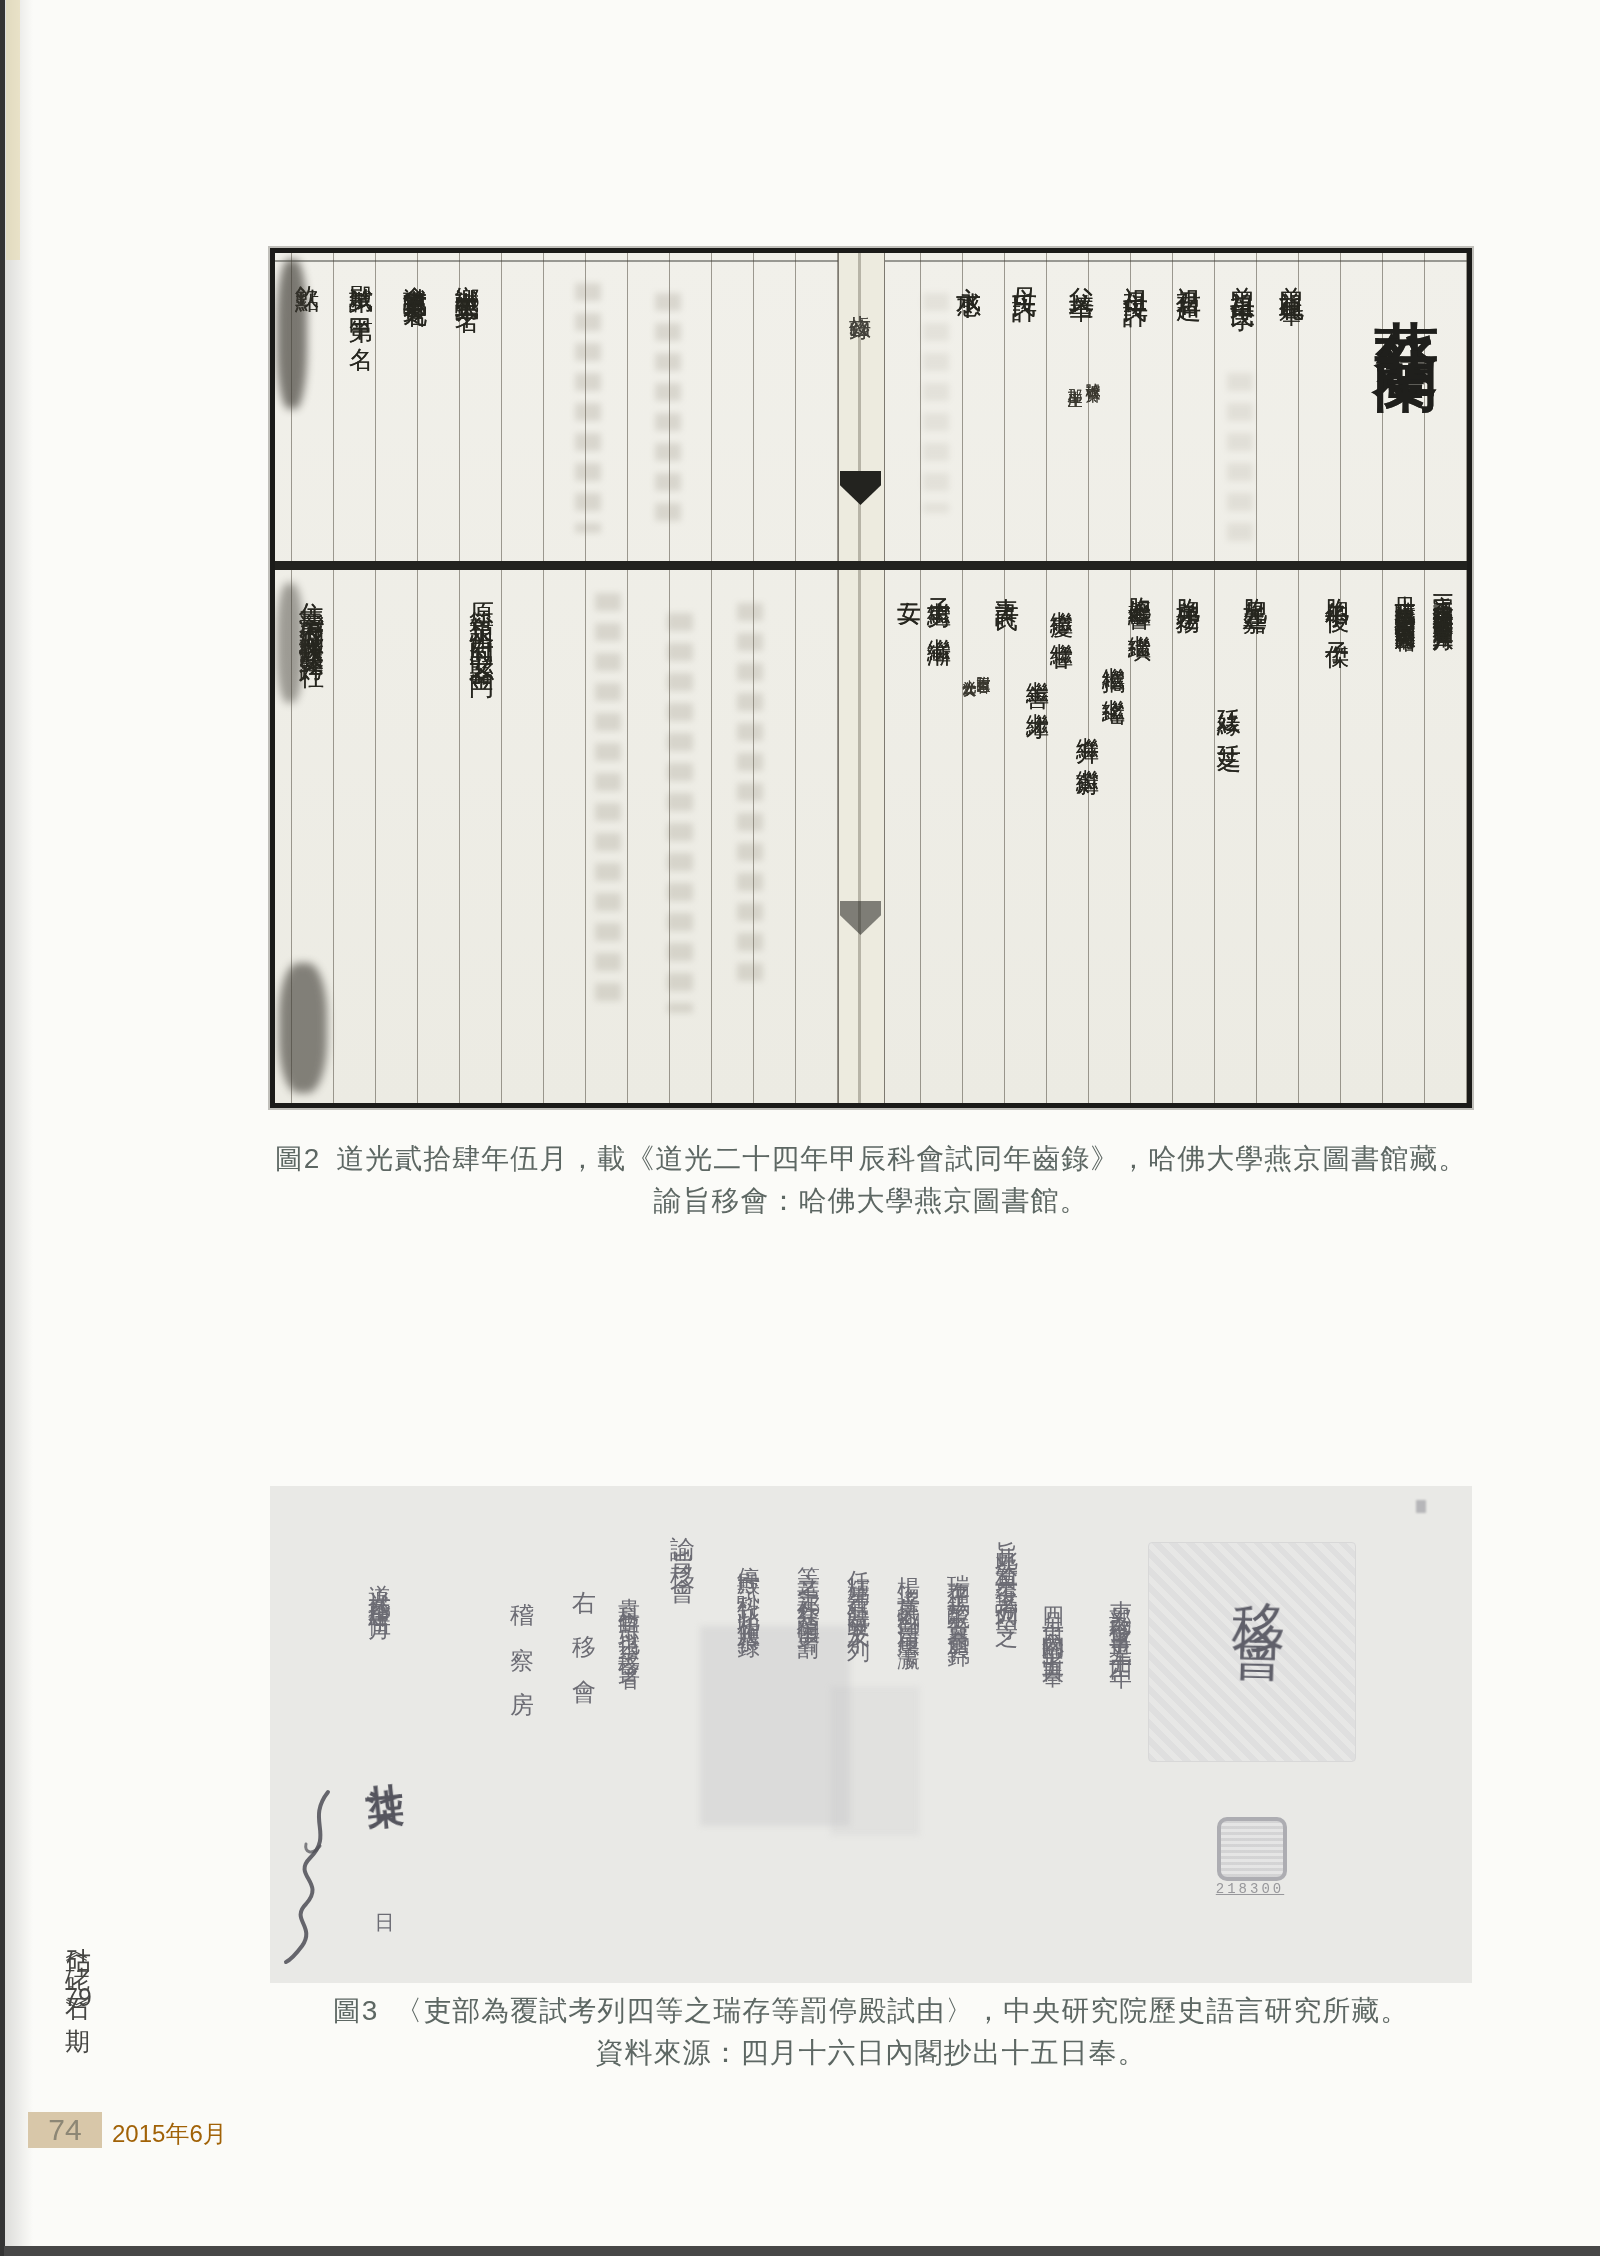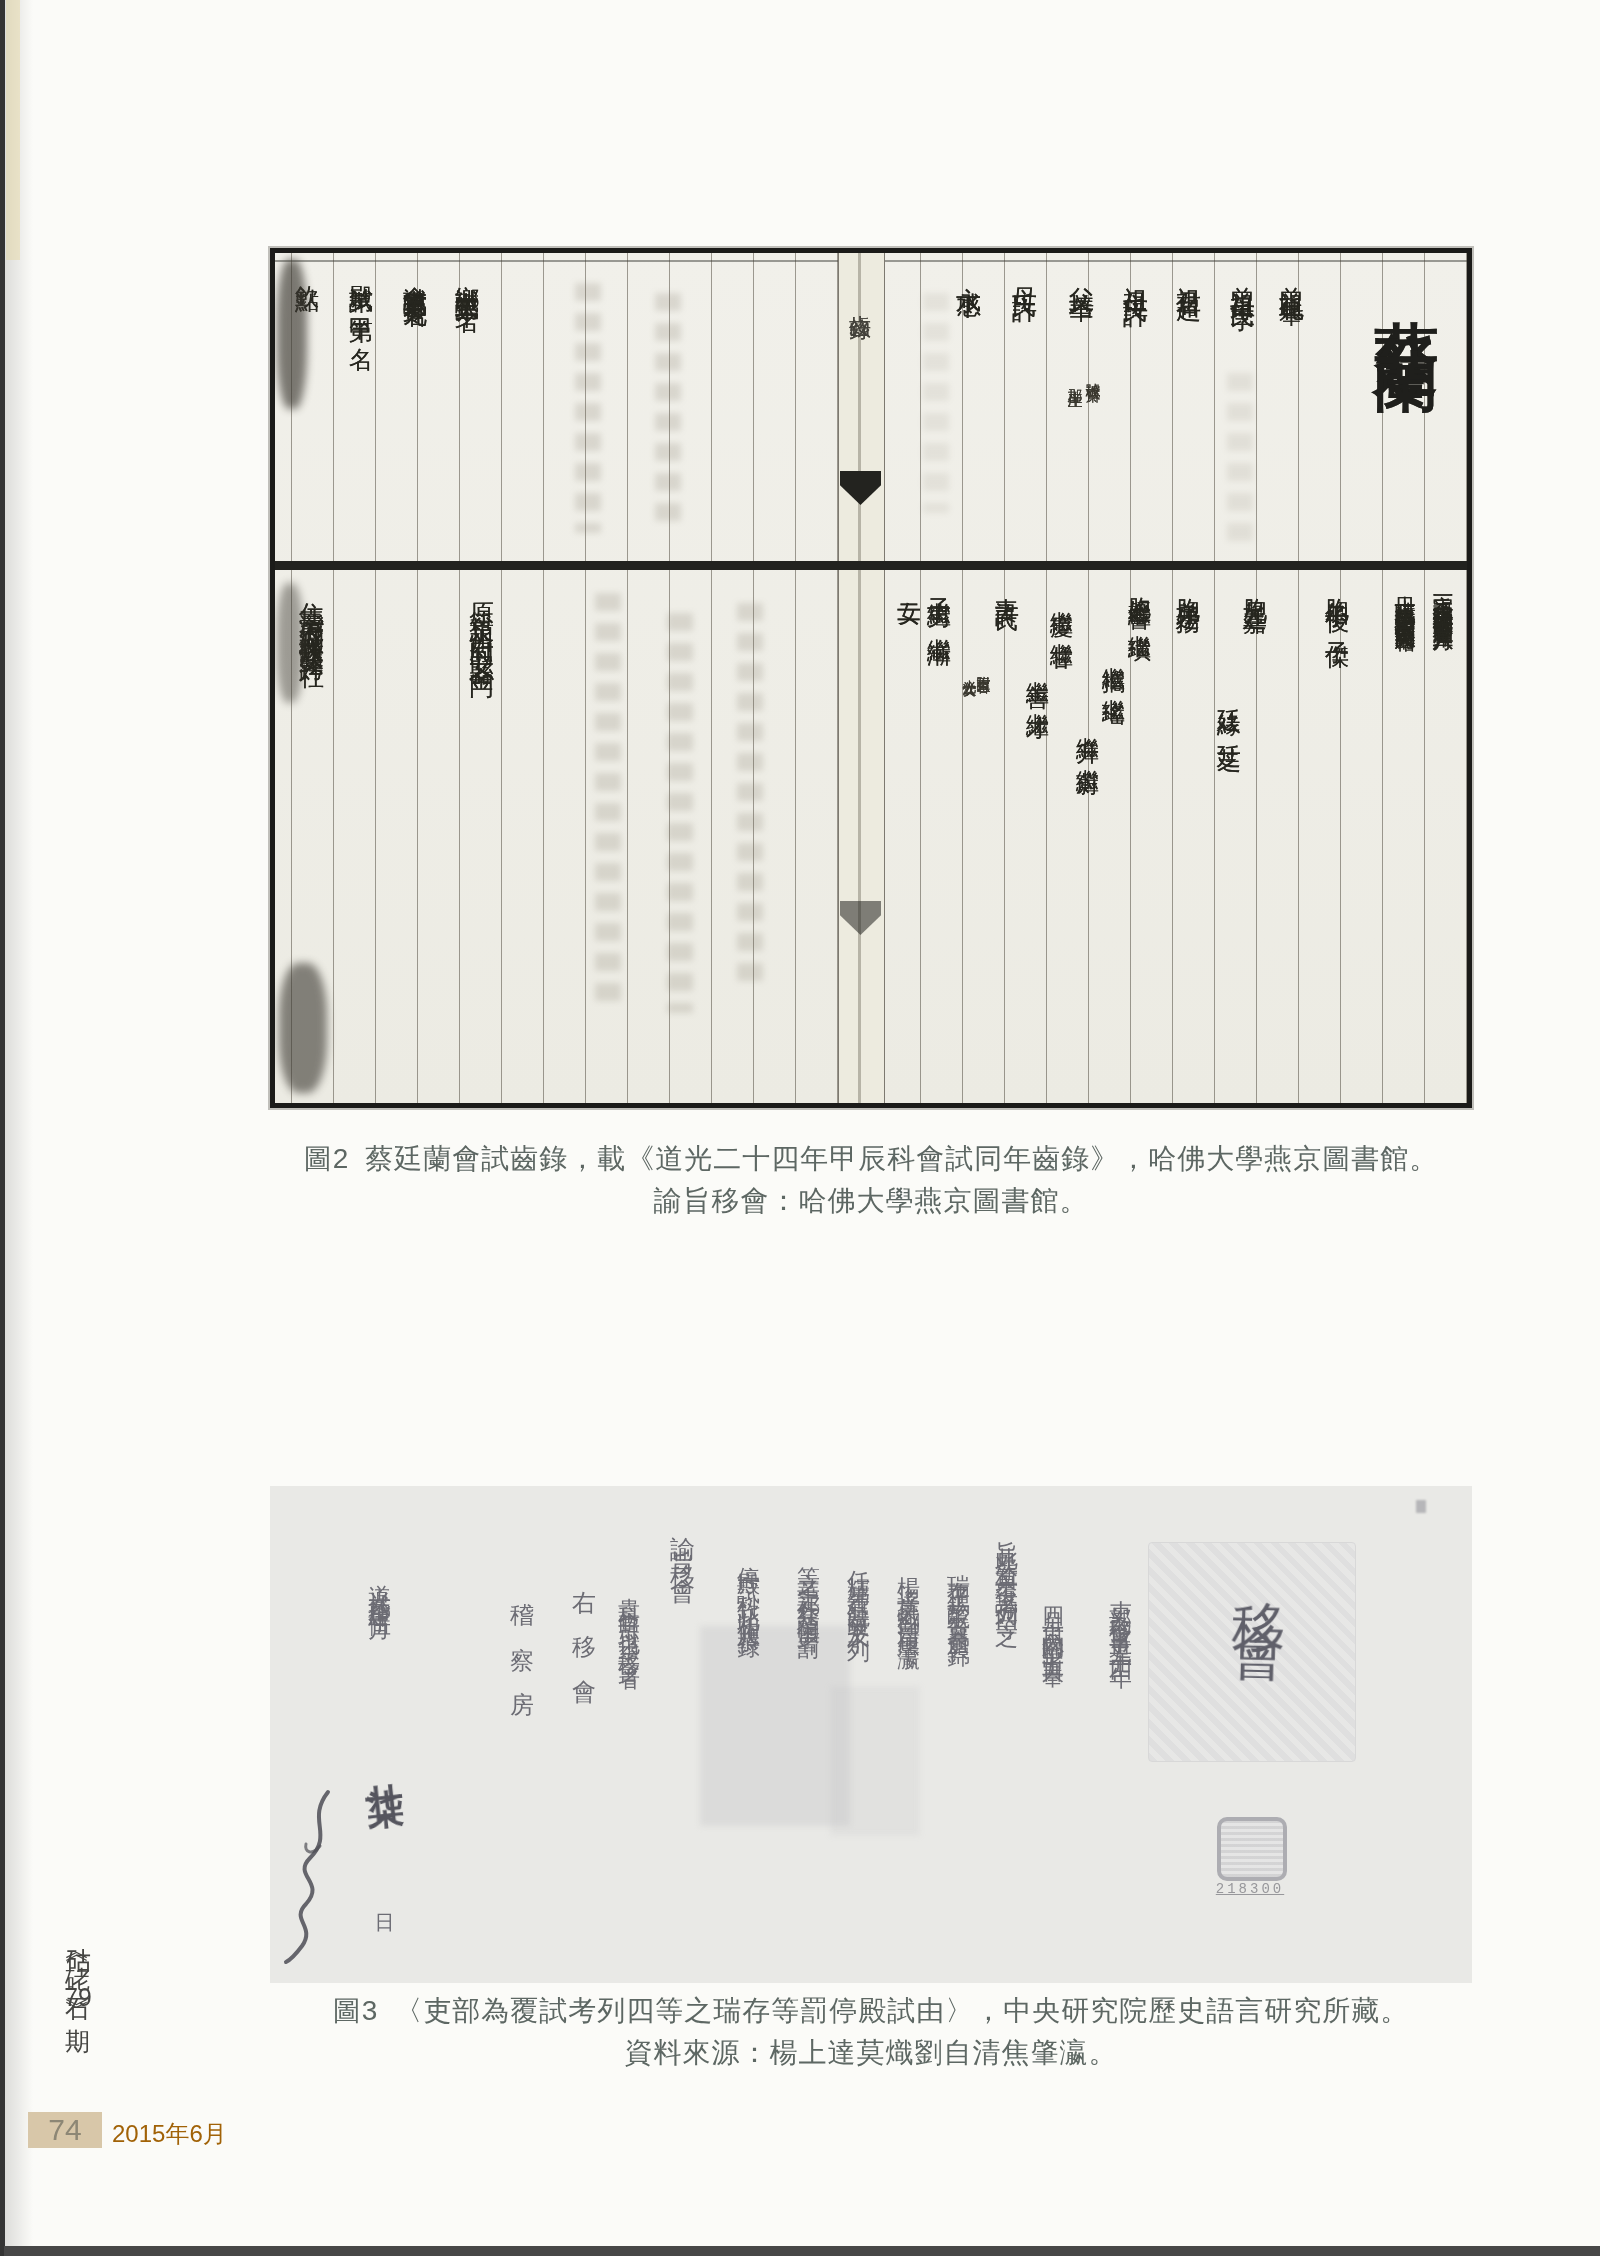--- a/index.html
+++ b/index.html
@@ -123,21 +123,21 @@
     <div class="bleed" style="left:300px;top:30px;height:250px;"></div>
     <div class="bleed" style="left:380px;top:40px;height:230px;"></div>
     <div class="bleed" style="left:320px;top:340px;height:420px;"></div>
     <div class="bleed" style="left:392px;top:360px;height:400px;"></div>
     <div class="bleed" style="left:462px;top:350px;height:380px;"></div>
     <div class="bleed" style="left:952px;top:120px;height:170px;opacity:.35;"></div>
     <div class="bleed" style="left:648px;top:40px;height:220px;opacity:.3;"></div>
   </div>
 
   <div class="cap" style="top:1140px;">
-    <span class="lbl">圖2</span><span>蔡廷蘭會試齒錄，載《道光二十四年甲辰科會試同年齒錄》，哈佛大學燕京圖書館。</span>
+    <span class="lbl">圖2</span><span>道光貳拾肆年伍月，載《道光二十四年甲辰科會試同年齒錄》，哈佛大學燕京圖書館藏。</span>
   </div>
   <div class="cap" style="top:1182px;">
     <span>諭旨移會：哈佛大學燕京圖書館。</span>
   </div>
 
   <div class="doc3">
     <div class="corner-mark"></div>
     <div class="seal-big"></div>
     <div class="wm" style="left:430px;top:140px;width:150px;height:200px;"></div>
     <div class="wm" style="left:560px;top:200px;width:90px;height:150px;opacity:.6;"></div>
@@ -164,21 +164,21 @@
     <svg class="sig" width="70" height="180" viewBox="0 0 70 180">
       <path d="M52,6 C30,34 58,48 34,72 C16,90 50,96 30,118 C14,134 40,140 26,160 C20,168 14,174 10,176" fill="none" stroke="#4e4e56" stroke-width="4" stroke-linecap="round" opacity="0.85"></path>
       <path d="M44,60 C36,70 28,66 30,58" fill="none" stroke="#4e4e56" stroke-width="3" stroke-linecap="round" opacity="0.7"></path>
     </svg>
   </div>
 
   <div class="cap" style="top:1992px;">
     <span class="lbl">圖3</span><span>〈吏部為覆試考列四等之瑞存等罰停殿試由〉，中央研究院歷史語言研究所藏。</span>
   </div>
   <div class="cap" style="top:2034px;">
-    <span>資料來源：楊上達莫熾劉自清焦肇瀛。</span>
+    <span>資料來源：四月十六日內閣抄出十五日奉。</span>
   </div>
 
   <div class="journal">
     <span>《硓𥑮石》</span><span class="num">79</span><span>期</span>
   </div>
   <div class="pagebox">
     <div class="pagenum">74</div>
   </div>
   <div class="issuedate">2015年6月</div>
 

